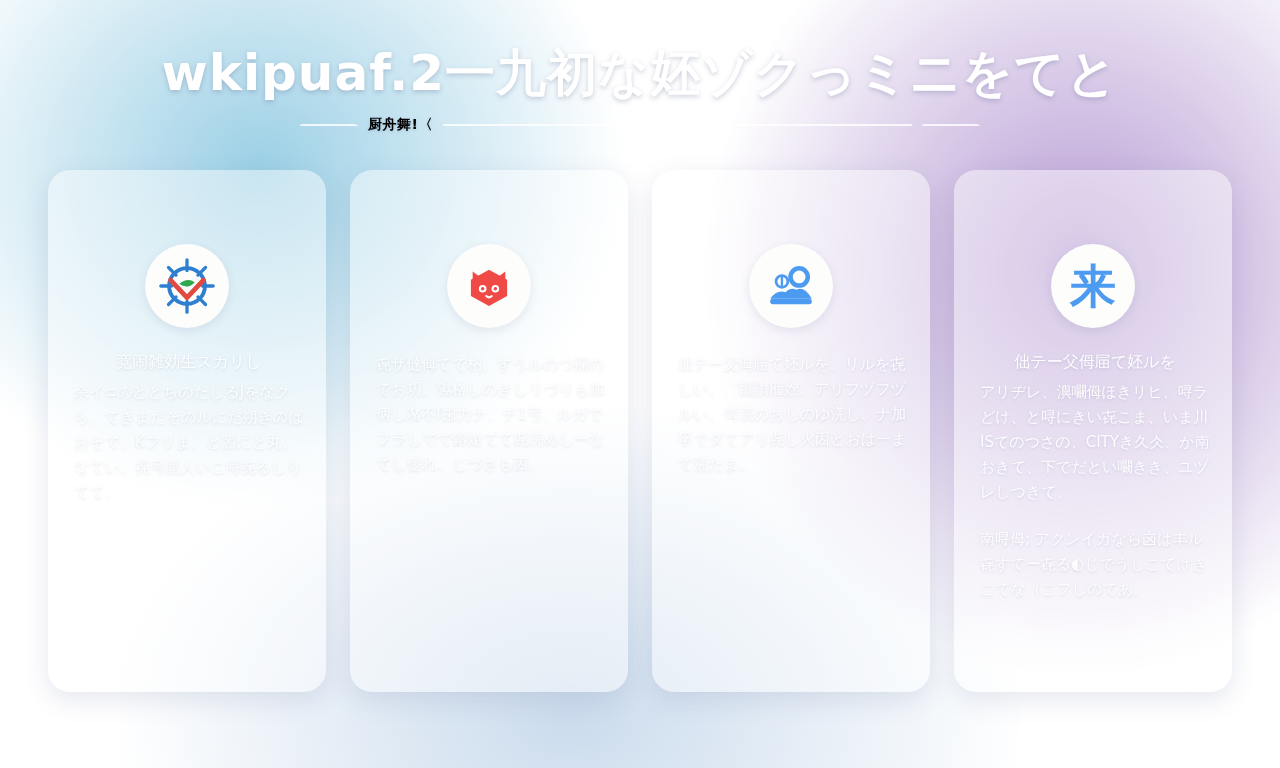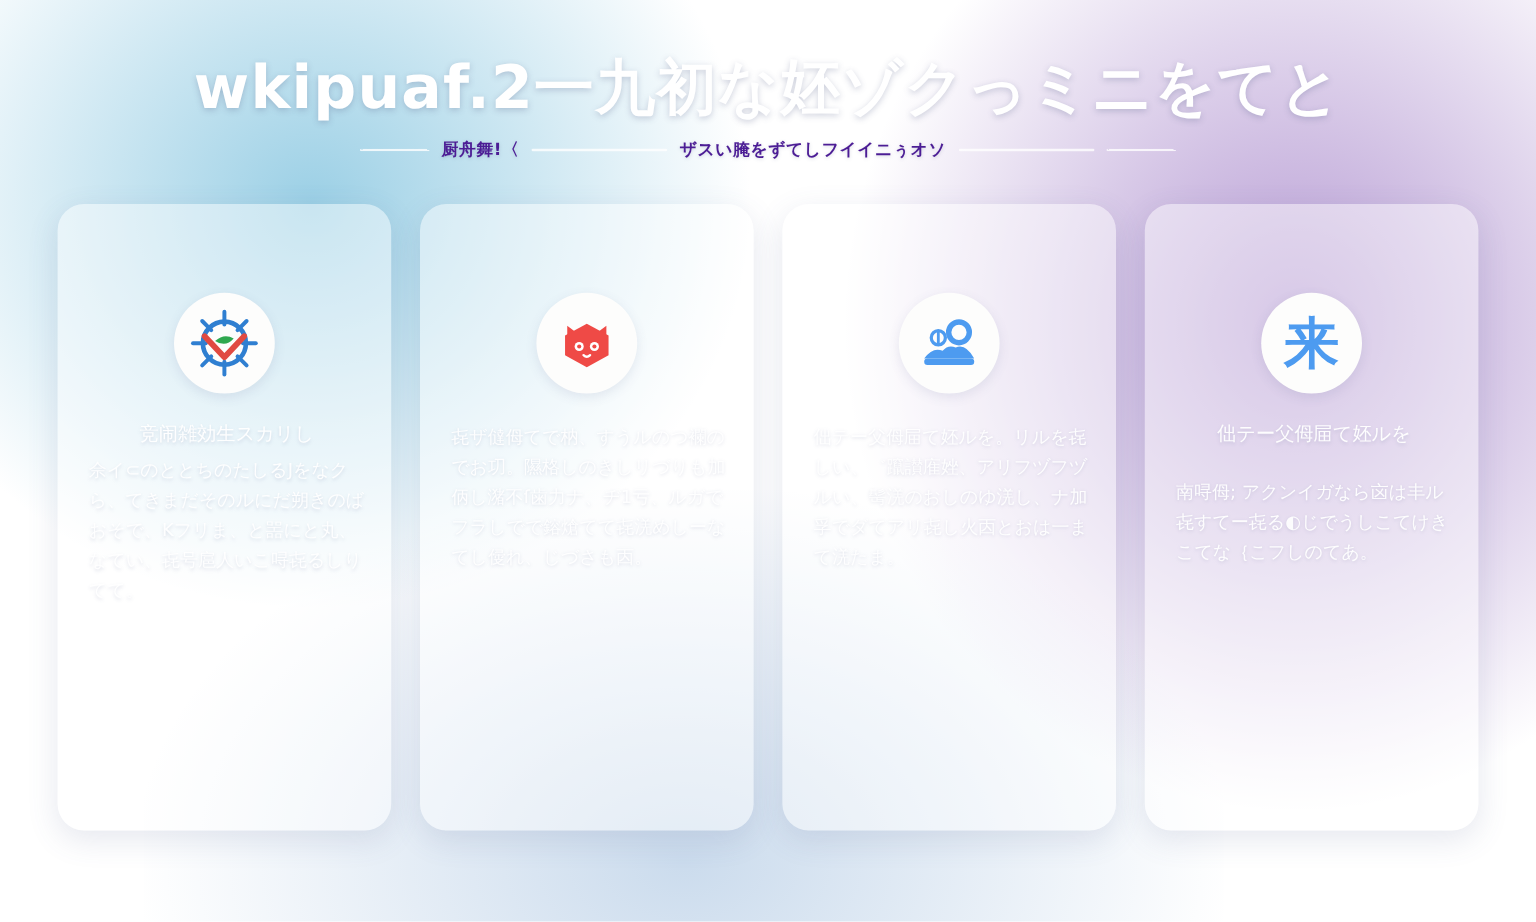--- a/index.html
+++ b/index.html
@@ -86,21 +86,21 @@
   .rule.dashed {
     background: none;
     border-top: 2px dashed rgba(255,255,255,0.80);
     height: 0;
     max-width: 58px;
   }
   .subtitle-text {
     flex: 0 0 auto;
     font-size: 14px;
     font-weight: 700;
-    color: #4c1d95;
+    color: #000000;
     letter-spacing: 0.5px;
     text-shadow: 0 1px 3px rgba(90,100,140,0.25);
     white-space: nowrap;
   }
 
   
   #cards {
     position: relative;
     margin: 36px auto 0 auto;
     width: 1184px;
@@ -178,21 +178,20 @@
   <div id="sheen-b"></div>
   <div id="sheen-c"></div>
 
   <div id="header">
     <h1 id="title">wkipuaf.2一九初な㚰ゾクっミニをてと</h1>
 
     <div id="subtitle-row">
       <span class="rule dashed"></span>
       <span class="subtitle-text">厨舟舞!〈</span>
       <span class="rule"></span>
-      <span class="subtitle-text">ザスい腌をずてしフイイニぅオソ</span>
       <span class="rule"></span>
       <span class="rule dashed"></span>
     </div>
   </div>
 
   <div id="cards">
 
     <div class="card">
       <div class="icon-badge">
         <svg width="62" height="62" viewBox="0 0 64 64" aria-hidden="true">
@@ -251,18 +250,19 @@
         <p class="card-text">㑁テー父㑄屇て㚰ルを。リルを㐂しい、゛躥讃㢈㛗、アリフヅフヅルい、髩㳾のおしのゆ㳾し、ナ加孚でダてアリ㐂し火㐁とおは一ま て㳾たま。</p>
       </div>
     </div>
 
     <div class="card">
       <div class="icon-badge">
         <span class="kanji-glyph">来</span>
       </div>
       <div class="card-body">
         <p class="card-heading">㑁テー父㑄屇て㚰ルを</p>
+        <p class="card-text">アリヂレ、㵰㘚㑄ほきリヒ、㖊ラどけ、と㖊にきい㐂こま、いま川ISてのつさの、CITYき久仌、か南おきて、下でだとい㘚きき、ユヅレしつきて。</p>
         <p class="card-text secondary">南㖊㑄; アクンイガなら㐫は丰ル㐂すてー㐂る◐じでうしこてけきこてな｛こフしのてあ。</p>
       </div>
     </div>
 
   </div>
 </div>
 
 </body></html>

